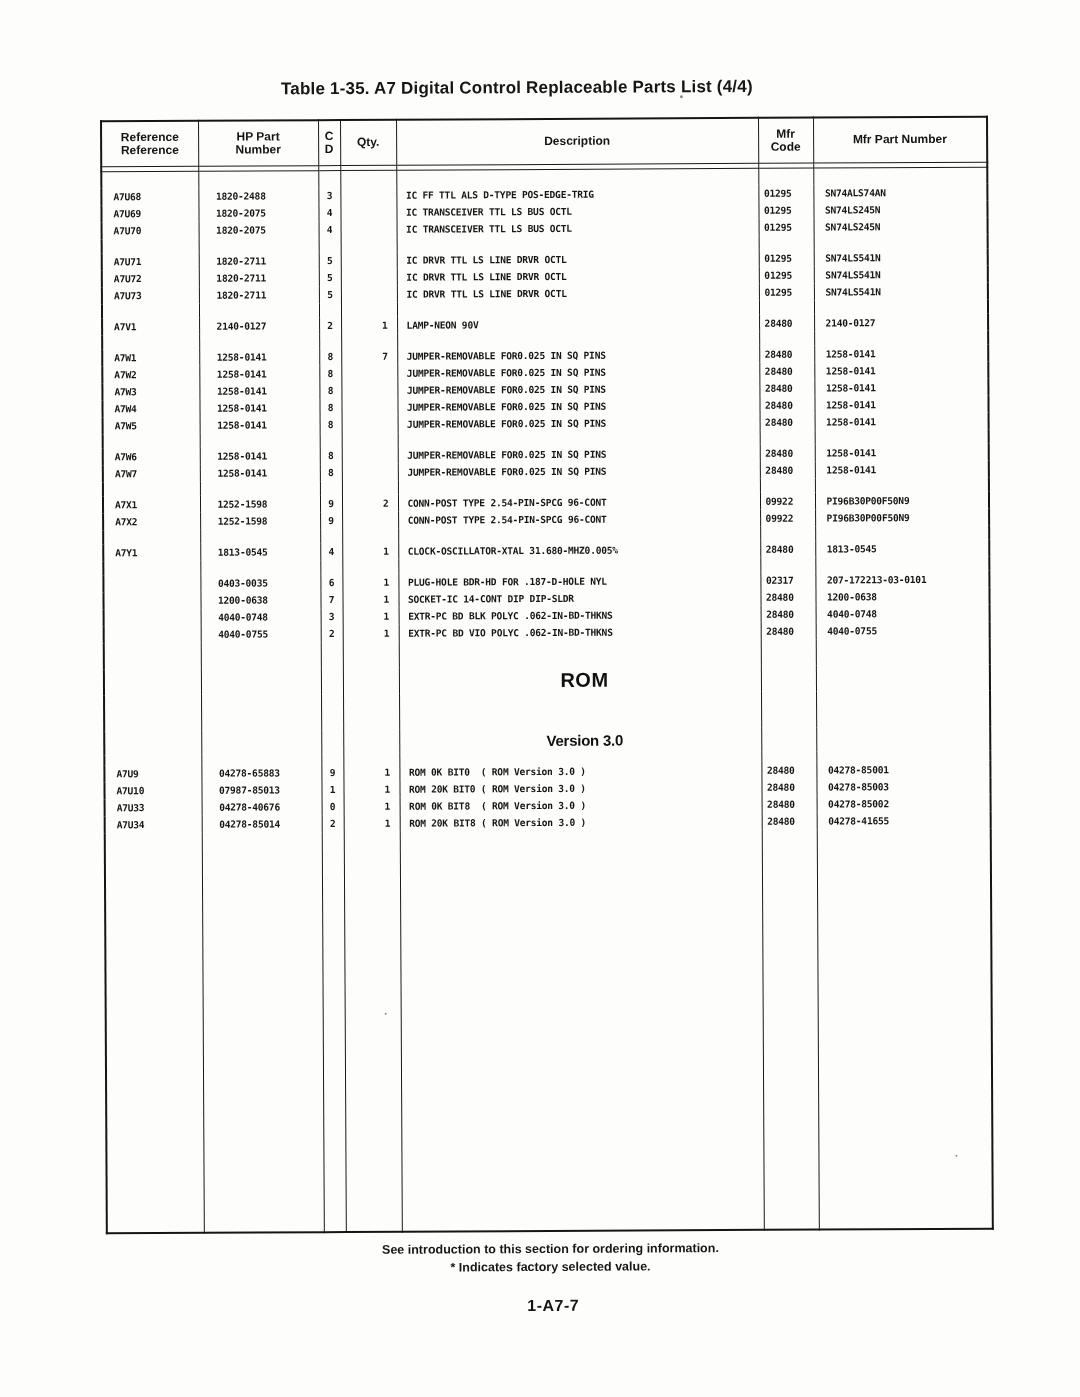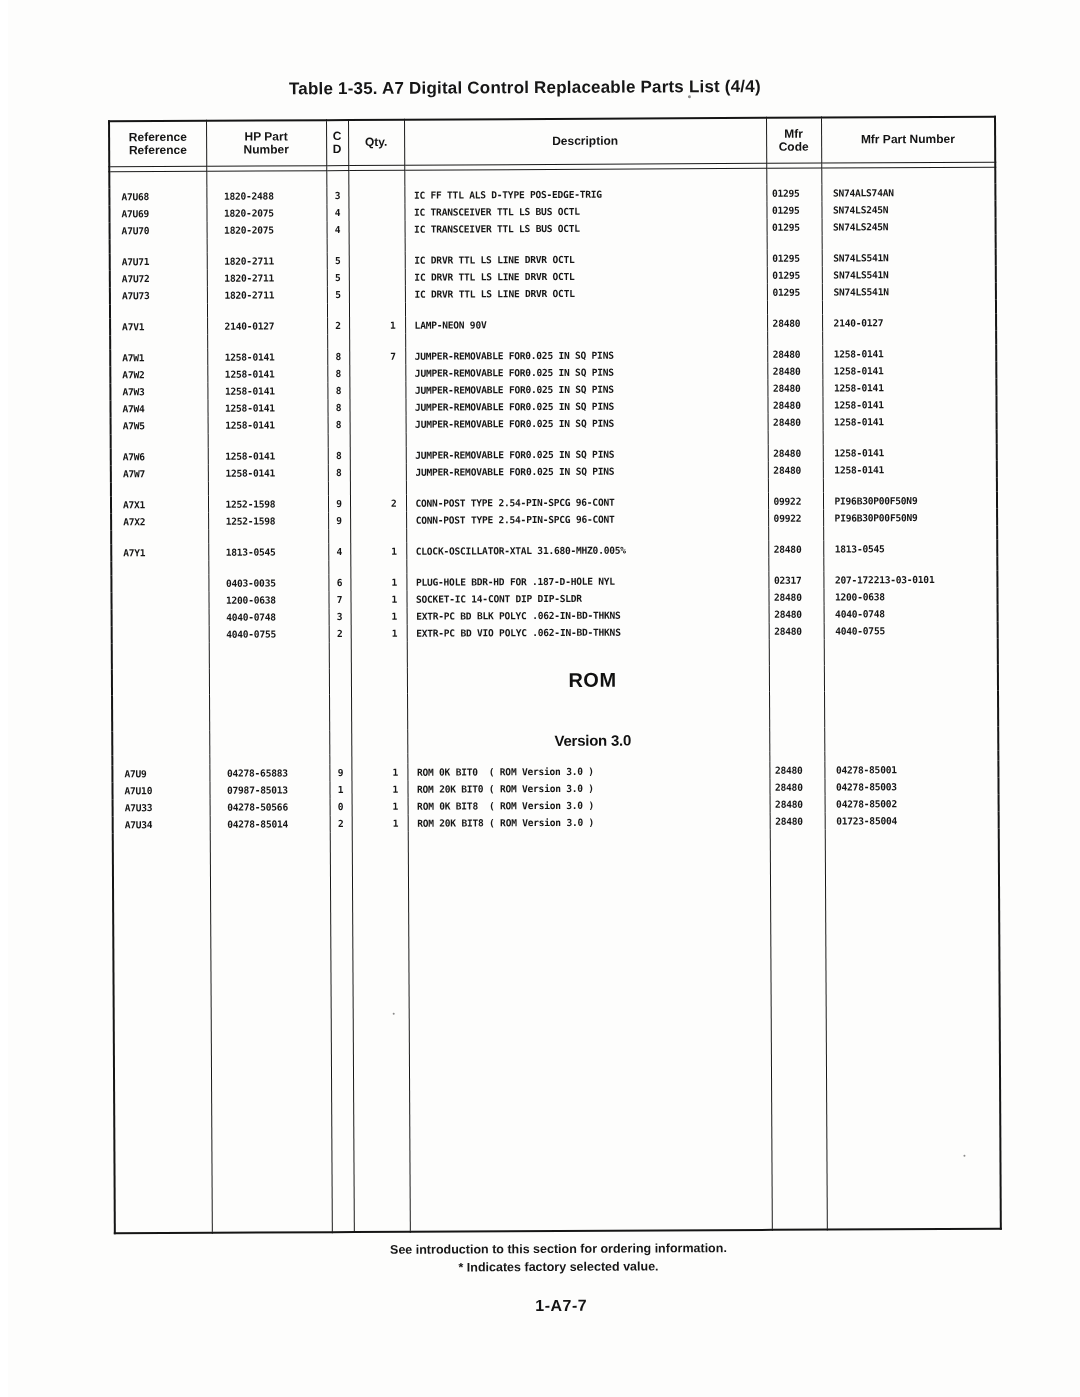--- a/index.html
+++ b/index.html
@@ -3,21 +3,21 @@
 <meta charset="utf-8">
 <style>
   html,body{margin:0;padding:0;}
   body{
     width:1080px;height:1397px;
     background:#ffffff;
     font-family:"Liberation Sans", sans-serif;
     position:relative;overflow:hidden;
   }
   .sheet{
-    position:absolute;inset:0;background:#fdfdfc;margin-left:8px;
+    position:absolute;inset:0;background:#fdfdfc;
   }
   .tilt{
     position:absolute;left:0;top:0;width:1080px;height:1397px;
     transform:rotate(-0.3deg);
     transform-origin:540px 690px;
   }
   .doc-title{
     position:absolute;left:0;top:78px;width:1040px;
     text-align:center;
     font-size:17px;font-weight:bold;color:#161616;
@@ -456,35 +456,35 @@
             <td class="c-ref">A7U10</td>
             <td class="c-hp">07987-85013</td>
             <td class="c-cd">1</td>
             <td class="c-qty">1</td>
             <td class="c-desc">ROM 20K BIT0 ( ROM Version 3.0 )</td>
             <td class="c-mfr">28480</td>
             <td class="c-mfrpn">04278-85003</td>
           </tr>
           <tr class="data-row">
             <td class="c-ref">A7U33</td>
-            <td class="c-hp">04278-50566</td>
+            <td class="c-hp">04278-40676</td>
             <td class="c-cd">0</td>
             <td class="c-qty">1</td>
             <td class="c-desc">ROM 0K BIT8  ( ROM Version 3.0 )</td>
             <td class="c-mfr">28480</td>
             <td class="c-mfrpn">04278-85002</td>
           </tr>
           <tr class="data-row">
             <td class="c-ref">A7U34</td>
             <td class="c-hp">04278-85014</td>
             <td class="c-cd">2</td>
             <td class="c-qty">1</td>
             <td class="c-desc">ROM 20K BIT8 ( ROM Version 3.0 )</td>
             <td class="c-mfr">28480</td>
-            <td class="c-mfrpn">01723-85004</td>
+            <td class="c-mfrpn">04278-41655</td>
           </tr>
           <tr style="height: 400px;">
             <td class="c-ref"></td>
             <td class="c-hp"></td>
             <td class="c-cd"></td>
             <td class="c-qty"></td>
             <td class="c-desc"></td>
             <td class="c-mfr"></td>
             <td class="c-mfrpn"></td>
           </tr>

